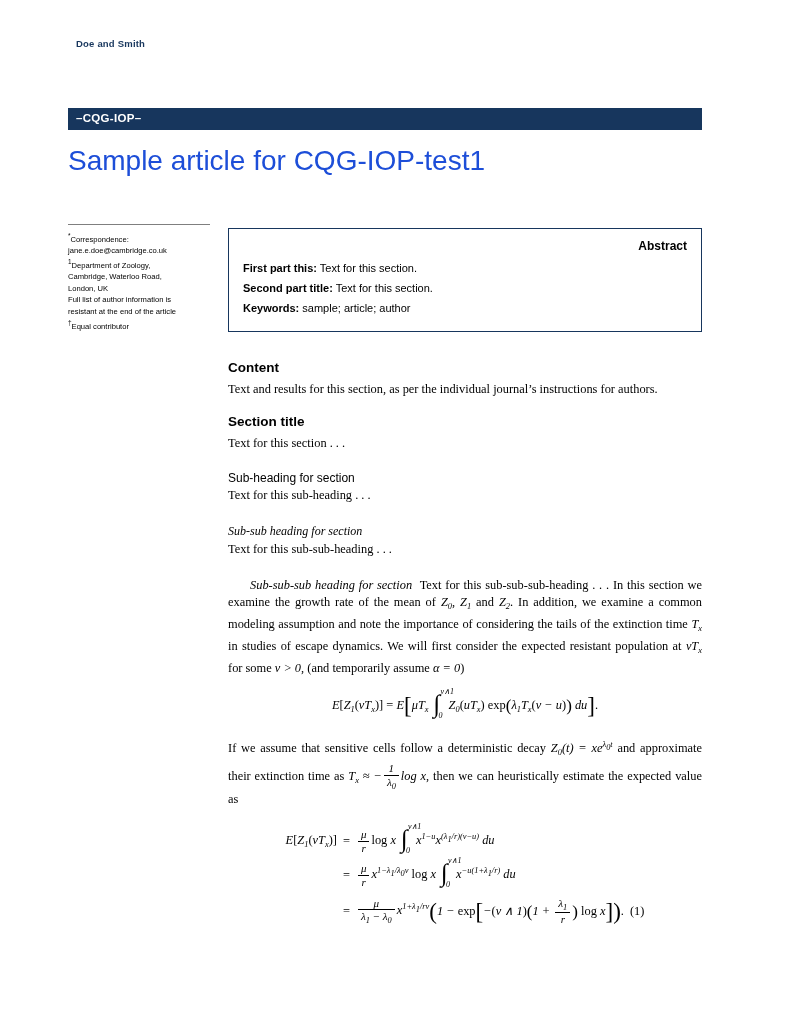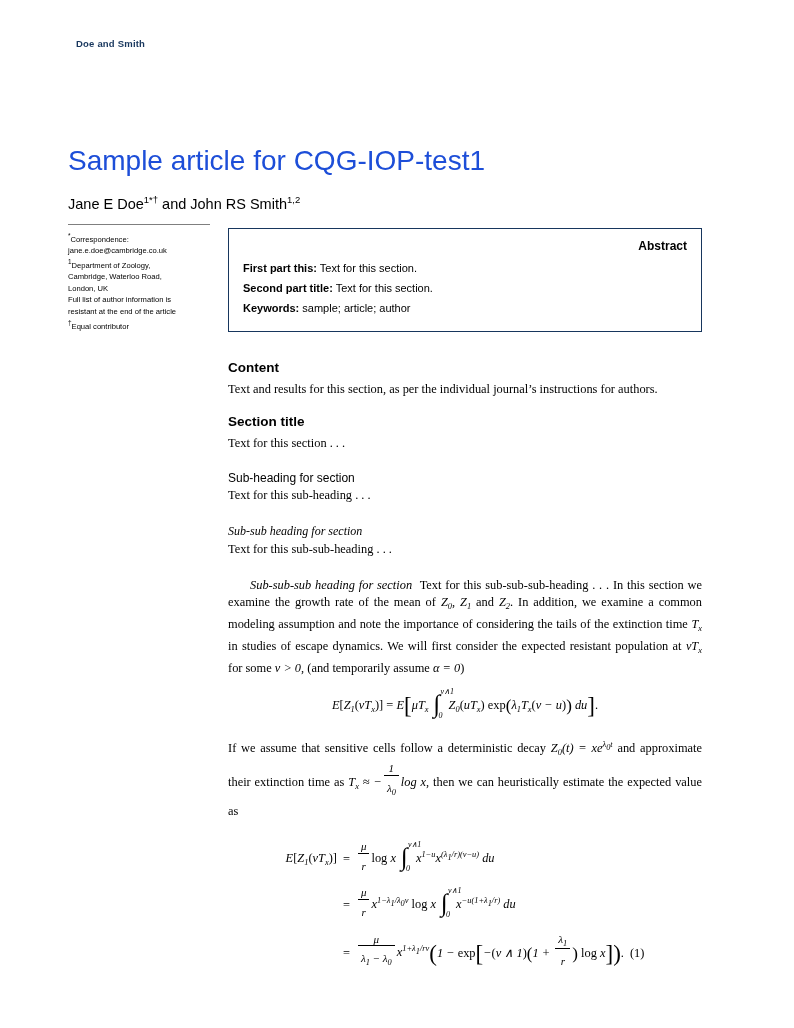--- a/index.html
+++ b/index.html
@@ -189,21 +189,21 @@
   td.tag { text-align: right; padding-left: 14px; white-space: nowrap; }
   .frac {
     display: inline-block;
     vertical-align: middle;
     text-align: center;
     font-size: 11px;
     line-height: 1.15;
     margin: 0 2px;
   }
   .frac .num { display: block; padding: 0 3px; }
-  .frac .den { display: block; border-top: 1px solid #000; padding: 6px 3px; }
+  .frac .den { display: block; border-top: 1px solid #000; padding: 0 3px; }
   .intg {
     display: inline-block;
     vertical-align: middle;
     position: relative;
     margin: 0 1px 0 3px;
     width: 16px;
     height: 26px;
   }
   .intg .sym {
     position: absolute;
@@ -243,26 +243,26 @@
   sup.sm { font-size: 8.4px; }
   sub.sm { font-size: 8.4px; }
 </style>
 </head>
 <body>
 
 <div class="page">
 
   <div class="running-head">Doe and Smith</div>
 
+  <div class="journal-bar">
+    <div class="journal-bar-label">–CQG-IOP–</div>
+  </div>
 
   <div class="title">Sample article for CQG-IOP-test1</div>
 
-  <div class="authors">
-    <span>Jane E Doe</span><sup>1*†</sup><span> and John RS Smith</span><sup>1,2</sup>
-  </div>
 
   <div class="rule-left"></div>
 
   <div class="corresp">
     <span class="line"><sup>*</sup><span>Correspondence:</span></span>
     <span class="line">jane.e.doe@cambridge.co.uk</span>
     <span class="line"><sup>1</sup><span>Department of Zoology,</span></span>
     <span class="line">Cambridge, Waterloo Road,</span>
     <span class="line">London, UK</span>
     <span class="line">Full list of author information is</span>

